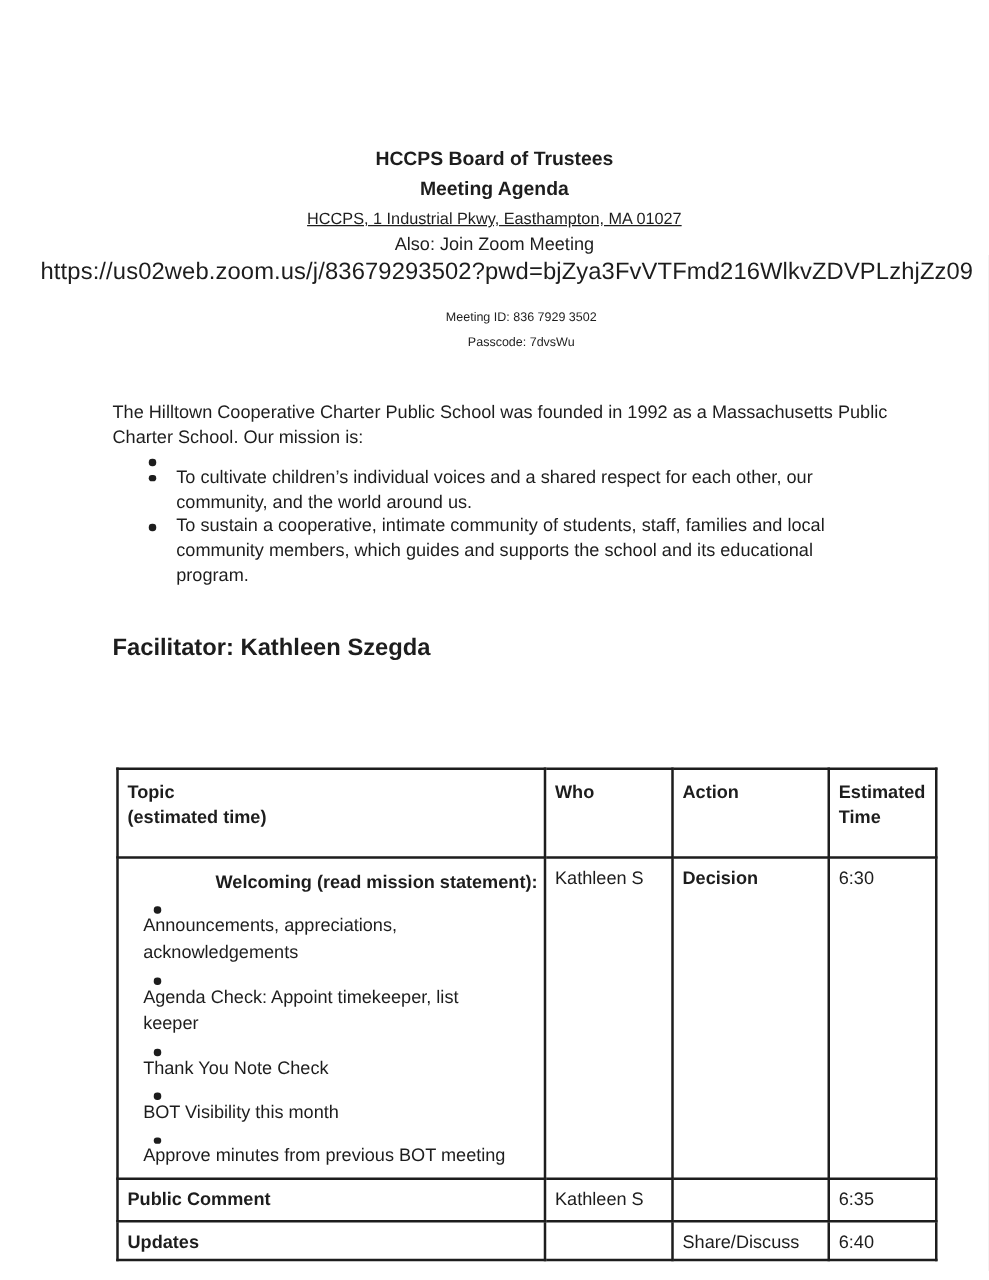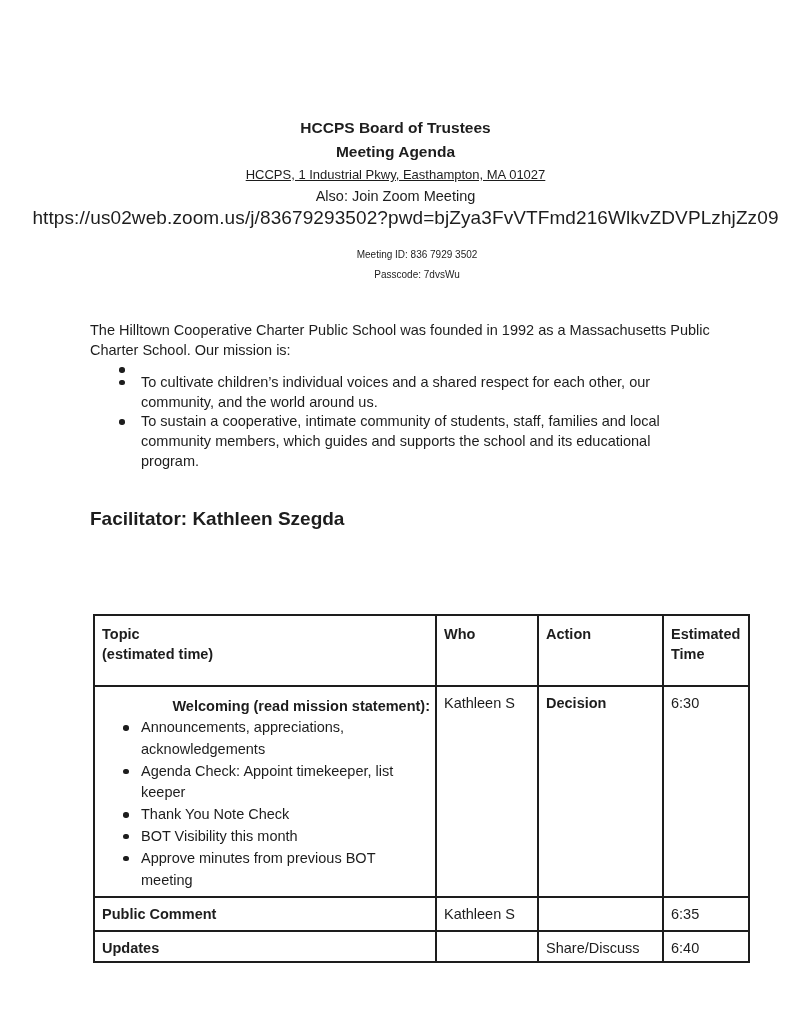--- a/index.html
+++ b/index.html
@@ -72,21 +72,21 @@
   table.agenda thead tr { height:71px; }
   table.agenda th {
     font-weight:bold; line-height:20px;
     white-space:pre-line;
   }
   tr.row-welcoming  { height:192px; }
   tr.row-single-a   { height:34px;padding-left:48px; }
   tr.row-single-b   { height:21px; }
 
   .cell-topic .topic-title { font-weight:bold; line-height:22px;text-align:right; }
-  .cell-topic .tb { display:flex; align-items:flex-start; line-height:21.8px; }
+  .cell-topic .tb { display:flex; align-items:flex-start; line-height:21.8px;flex-direction:column; }
   .cell-topic .tb .dot {
     flex:0 0 auto;
     width:5.5px; height:5.5px; border-radius:50%;
     background:#1d1d1d;
     margin:8px 0 0 21px;
   }
   .cell-topic .tb .btext { white-space:pre-line; margin-left:12.5px; }
 
   td.cell-bottom { vertical-align:bottom; padding-bottom:9px;font-weight:bold; }
   .topic-strong { font-weight:bold; }

